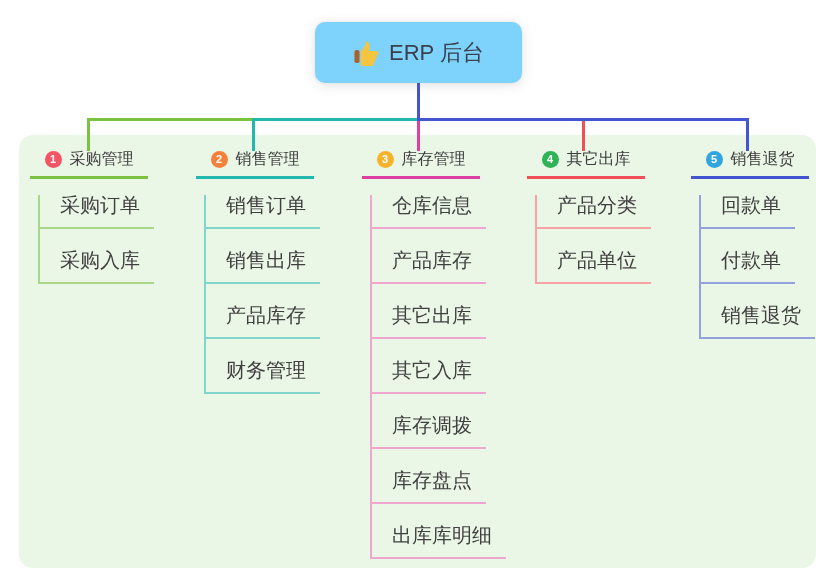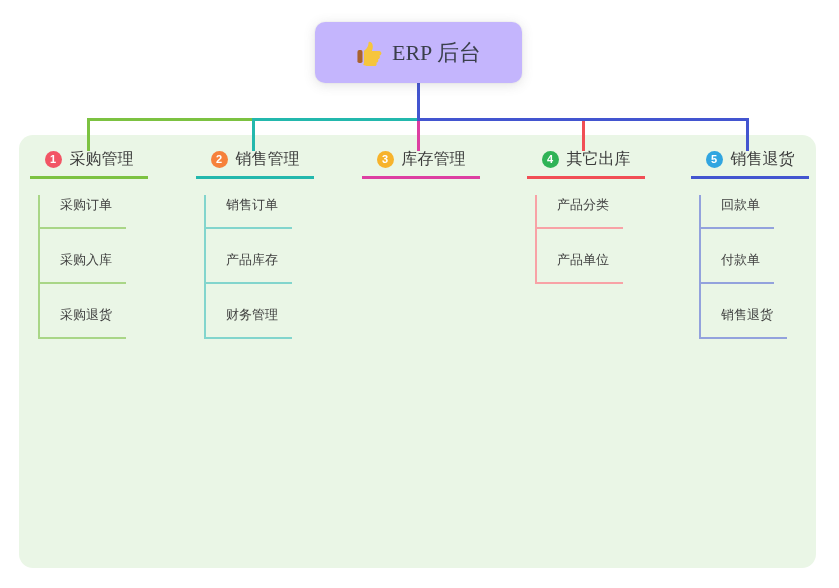--- a/index.html
+++ b/index.html
@@ -3,24 +3,24 @@
 <meta charset="utf-8">
 <style>
   html,body{margin:0;padding:0;}
   body{
     width:839px;height:588px;background:#ffffff;position:relative;overflow:hidden;
     font-family:"Liberation Sans","DejaVu Sans",sans-serif;
   }
   
   .root-node{
     position:absolute;left:315px;top:22px;width:207px;height:61px;
-    background:#c4b5fd;border-radius:10px;
+    background:#7dd3fc;border-radius:10px;
     box-shadow:0 2px 12px rgba(90,90,90,.18), 0 0 0 1px rgba(0,0,0,.02);
     display:flex;align-items:center;justify-content:center;gap:10px;
-    font-size:22px;font-weight:500;color:#3a3f4b;z-index:5;font-family:Liberation Serif, serif;
+    font-size:22px;font-weight:500;color:#3a3f4b;z-index:5;
   }
   .root-node svg{display:block;}
   
   .panel{
     position:absolute;left:19px;top:135px;width:797px;height:433px;
     background:#eaf6e6;border-radius:14px;z-index:0;
   }
   
   .line{position:absolute;z-index:2;}
   .vroot{left:417px;top:83px;width:3px;height:36px;}
@@ -43,21 +43,21 @@
     color:#ffffff;font-size:11px;font-weight:700;line-height:17px;text-align:center;
   }
   .children{
     margin-left:8px;border-left:2px solid var(--lc);
     width:-moz-fit-content;width:fit-content;
   }
   .child{
     width:-moz-fit-content;width:fit-content;white-space:nowrap;
     margin-top:21px;line-height:20px;padding:0 14px 12px 20px;
     border-bottom:2px solid var(--lc);
-    font-size:13px;color:#3f3f3f;
+    font-size:20px;color:#3f3f3f;
   }
   .child:first-child{margin-top:16px;}
 </style>
 </head>
 <body>
 
 <div class="panel"></div>
 
 <div class="line vroot" style="background-color: rgb(67, 85, 208);"></div>
 <div class="line drop d1" style="background-color: rgb(124, 194, 65);"></div>
@@ -80,40 +80,49 @@
 </div>
 
 <div class="branch b1" style="--c: #7cc241; --lc: #a9d687;">
   <div class="btitle">
     <span class="badge" style="background-color: rgb(242, 85, 101);">1</span>
     <span>采购管理</span>
   </div>
   <div class="children">
     <div class="child">采购订单</div>
     <div class="child">采购入库</div>
-    <div class="child">采购退货</div>
   </div>
 </div>
 
 <div class="branch b2" style="--c: #23b8ad; --lc: #82d5cd;">
   <div class="btitle">
     <span class="badge" style="background-color: rgb(246, 129, 59);">2</span>
     <span>销售管理</span>
   </div>
   <div class="children">
     <div class="child">销售订单</div>
+    <div class="child">销售出库</div>
     <div class="child">产品库存</div>
     <div class="child">财务管理</div>
   </div>
 </div>
 
 <div class="branch b3" style="--c: #dd3fa2; --lc: #efa6cf;">
   <div class="btitle">
     <span class="badge" style="background-color: rgb(247, 179, 43);">3</span>
     <span>库存管理</span>
+  </div>
+  <div class="children">
+    <div class="child">仓库信息</div>
+    <div class="child">产品库存</div>
+    <div class="child">其它出库</div>
+    <div class="child">其它入库</div>
+    <div class="child">库存调拨</div>
+    <div class="child">库存盘点</div>
+    <div class="child">出库库明细</div>
   </div>
 </div>
 
 <div class="branch b4" style="--c: #f14e55; --lc: #f8a2a6;">
   <div class="btitle">
     <span class="badge" style="background-color: rgb(47, 179, 86);">4</span>
     <span>其它出库</span>
   </div>
   <div class="children">
     <div class="child">产品分类</div>

